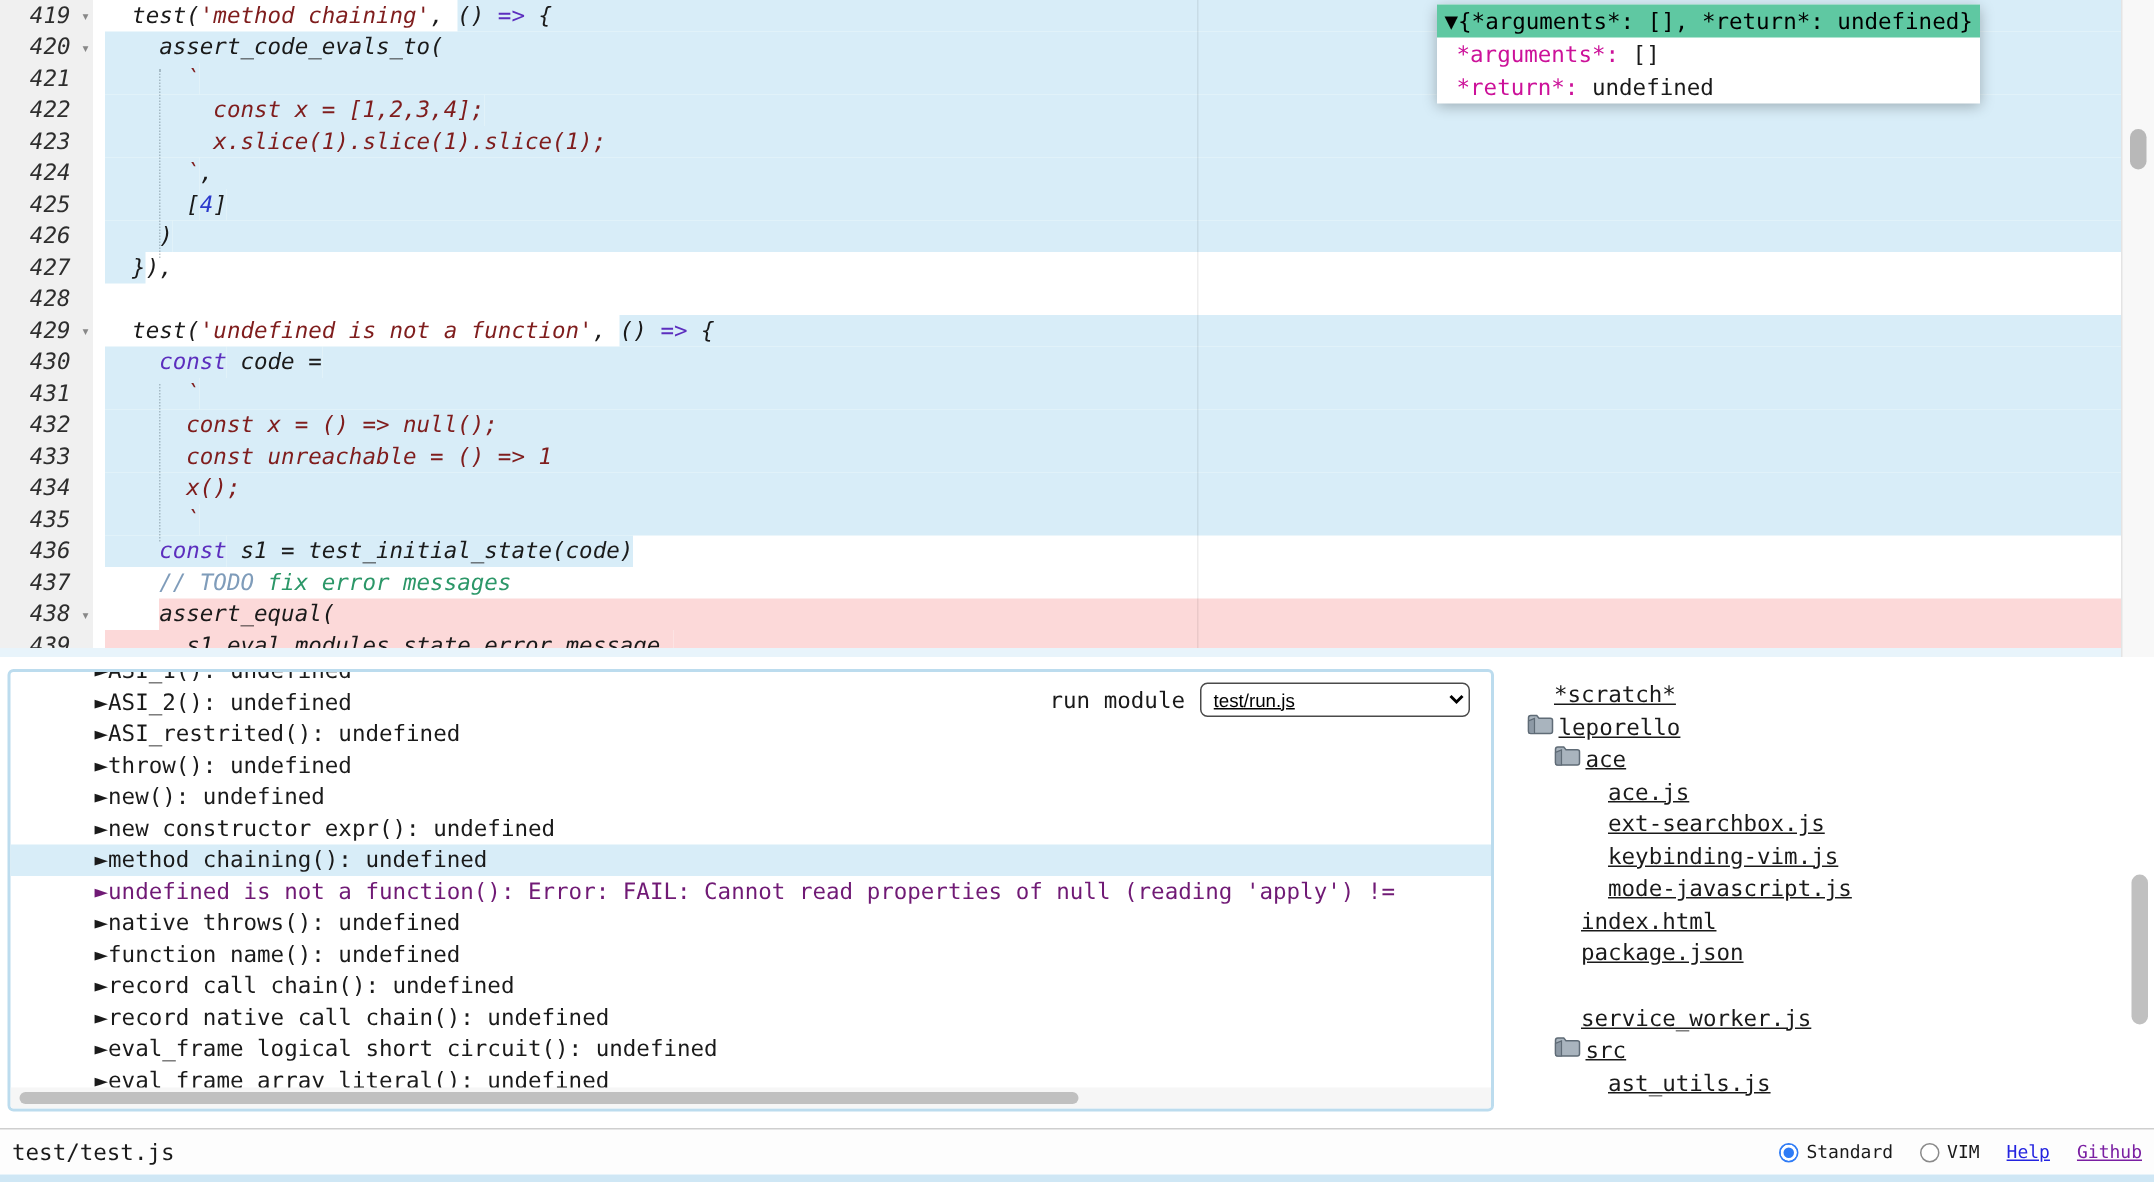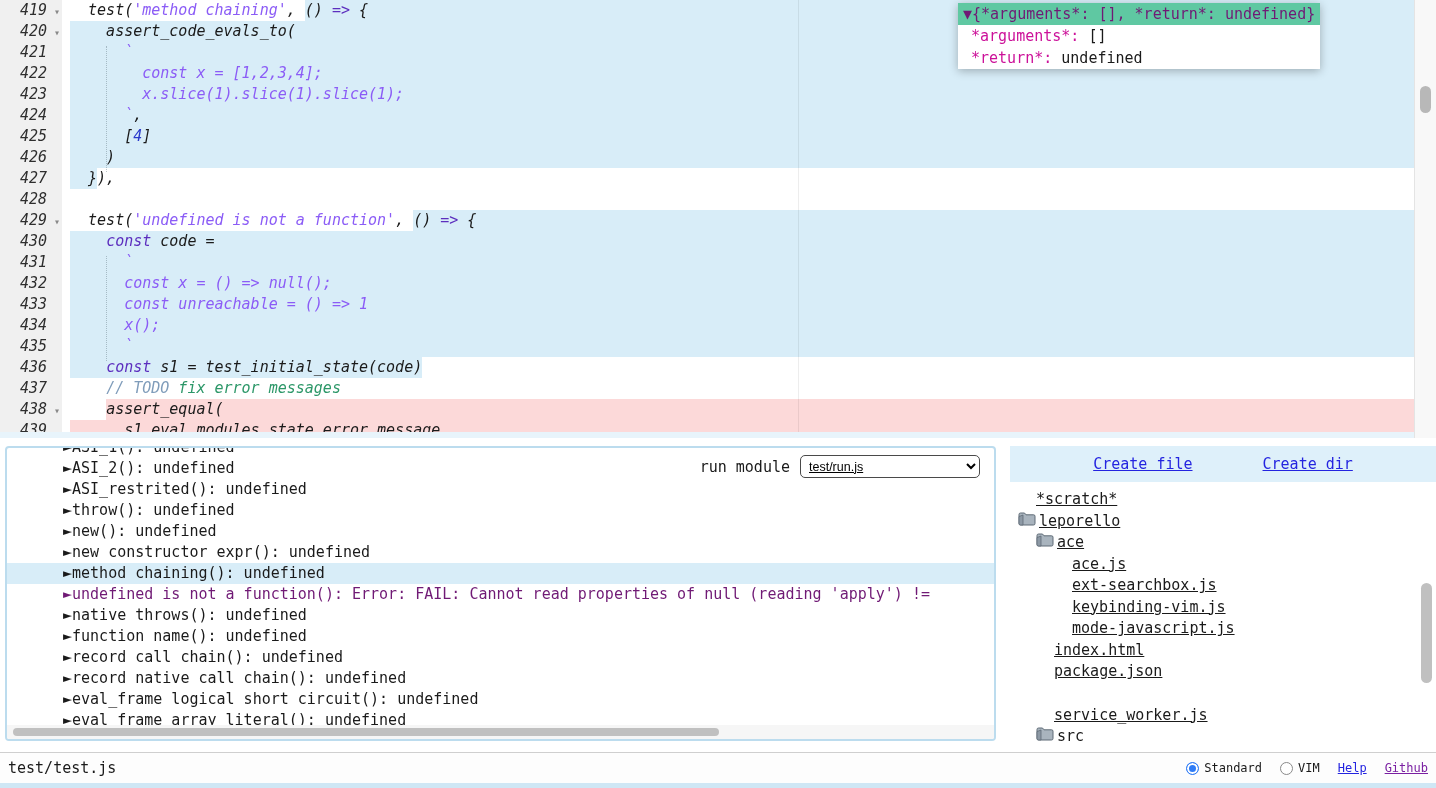--- a/index.html
+++ b/index.html
@@ -11,40 +11,40 @@
   .editor { position:absolute; left:0; top:0; width:1436px; height:438px; overflow:hidden; background:#fff; }
   .gutbg { position:absolute; left:0; top:0; width:62px; height:438px; background:#f0f0f0; }
   #editor-lines { position:relative; padding-top:0;font-style:italic; }
   .cl { display:flex; height:21px; line-height:21px; }
   .gut { flex:none; width:62px; background:#f0f0f0; color:#2e2e2e; text-align:right;
          padding-right:15px; position:relative; }
   .fold { position:absolute; right:2px; top:1px; font-size:10px; color:#888; }
   .code { flex:1; display:flex; padding-left:8px; min-width:0; position:relative; }
   .seg { white-space:pre; }
   .fill { flex:1; }
-  .t-str { color:#8b5cf6; }
+  .t-str { color:#7f1d1d; }
   .t-kw  { color:#5c2ebe; }
   .t-num { color:#2b3acc; }
   .t-com { color:#7f9cba; }
   .t-com2{ color:#2c9768; }
   .hl-b { background:#d8edf8; }
   .hl-p { background:#fcd9d9; }
   .pmargin { position:absolute; left:798px; top:0; width:1px; height:438px; background:rgba(0,0,0,0.07); }
   .iguide { position:absolute; left:106px; width:0; border-left:1px dotted rgba(90,110,120,0.4); }
   .g1 { top:46px; height:126px; }
   .g2 { top:256px; height:105px; }
   .vsb-track { position:absolute; left:1414px; top:0; width:22px; height:438px;
                background:#f8f8f8; border-left:1px solid #e4e4e4; }
   .vsb-thumb { position:absolute; left:5px; top:86px; width:11px; height:27px; background:#b8b8b8; border-radius:6px; }
   .editor-bottom-strip { position:absolute; left:0; top:432px; width:1414px; height:6px; background:#e8f4fb; }
 
   
   .tooltip { position:absolute; left:958px; top:3px; z-index:9; background:#fff;
              box-shadow:0 2px 9px rgba(0,0,0,0.28); }
-  .tt-head { background:#5fc8a2; color:#701a75; height:22px; line-height:22px; padding:0 5px; white-space:pre; }
+  .tt-head { background:#5fc8a2; color:#000000; height:22px; line-height:22px; padding:0 5px; white-space:pre; }
   .tt-row { height:22px; line-height:22px; padding:0 6px 0 13px; white-space:pre; }
   .tt-key { color:#cc1199; }
 
   
   .console { position:absolute; left:5px; top:446px; width:991px; height:295px; background:#fff;
              border:2px solid #bcdcee; border-radius:4px; overflow:hidden; }
   .citems { margin-top:-11px; }
   .crow { height:21px; line-height:21px; padding-left:56px; white-space:pre; }
   .crow.sel { background:#d8edf8; }
   .crow.err { color:#701a75; }
@@ -284,24 +284,20 @@
       <select>
         <option>test/run.js</option>
       </select>
     </div>
     <div class="hsb-track">
       <div class="hsb-thumb"></div>
     </div>
   </div>
 
   <div class="files">
-    <div class="files-head">
-      <a class="link">Create file</a>
-      <a class="link">Create dir</a>
-    </div>
     <div id="tree">
         <div class="trow" style="padding-left: 26px;"><span>*scratch*</span></div>
         <div class="trow" style="padding-left: 8px;"><span class="ficon"><svg width="18" height="14" viewBox="0 0 18 14">
               <path d="M1 2.5 Q1 1 2.5 1 L6.5 1 L8 2.8 L15.5 2.8 Q17 2.8 17 4.2 L17 11.5 Q17 13 15.5 13 L2.5 13 Q1 13 1 11.5 Z" fill="#a9b4be" stroke="#5f6b76" stroke-width="1"></path>
               <path d="M1 4.6 L5 3 L5 13 L2.5 13 Q1 13 1 11.5 Z" fill="#8d99a5" stroke="#5f6b76" stroke-width="0.8"></path>
             </svg></span><span>leporello</span></div>
         <div class="trow" style="padding-left: 26px;"><span class="ficon"><svg width="18" height="14" viewBox="0 0 18 14">
               <path d="M1 2.5 Q1 1 2.5 1 L6.5 1 L8 2.8 L15.5 2.8 Q17 2.8 17 4.2 L17 11.5 Q17 13 15.5 13 L2.5 13 Q1 13 1 11.5 Z" fill="#a9b4be" stroke="#5f6b76" stroke-width="1"></path>
               <path d="M1 4.6 L5 3 L5 13 L2.5 13 Q1 13 1 11.5 Z" fill="#8d99a5" stroke="#5f6b76" stroke-width="0.8"></path>
             </svg></span><span>ace</span></div>

